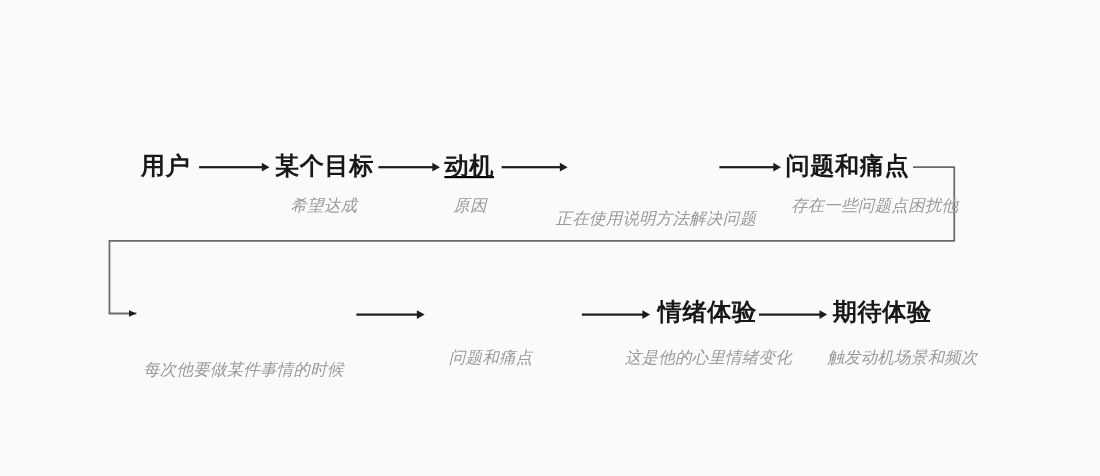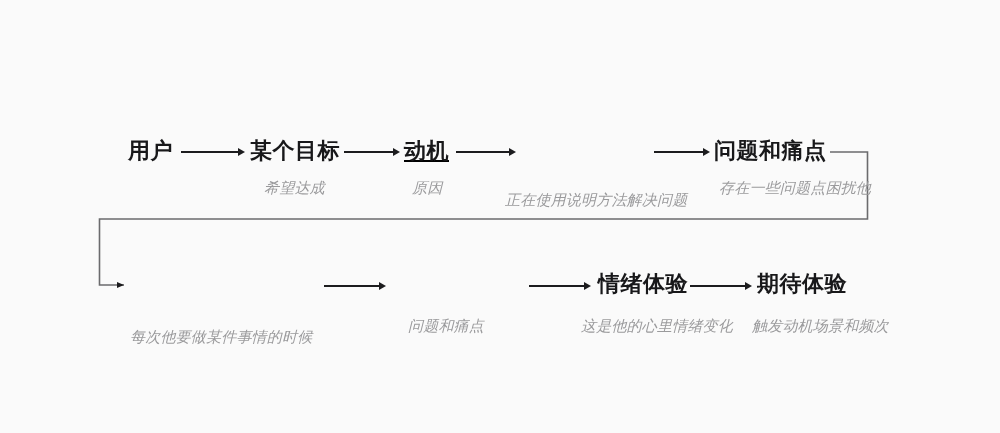--- a/index.html
+++ b/index.html
@@ -140,21 +140,21 @@
   <div class="node-sub" style="left:408px; top:318px;">问题和痛点</div>
 
   <div class="arrow" style="left:529px; top:281px; width:62px;">
     <div class="shaft"></div>
     <div class="head"></div>
   </div>
 
   <div class="node" style="left:598px; top:273px;">
     <div class="node-label">情绪体验</div>
   </div>
-  <div class="node-sub" style="left:568px; top:318px;margin-left:13px;">这是他的心里情绪变化</div>
+  <div class="node-sub" style="left:568px; top:318px;">这是他的心里情绪变化</div>
 
   <div class="arrow" style="left:690px; top:281px; width:62px;">
     <div class="shaft"></div>
     <div class="head"></div>
   </div>
 
   <div class="node" style="left:757px; top:273px;">
     <div class="node-label">期待体验</div>
   </div>
   <div class="node-sub" style="left:752px; top:318px;">触发动机场景和频次</div>

